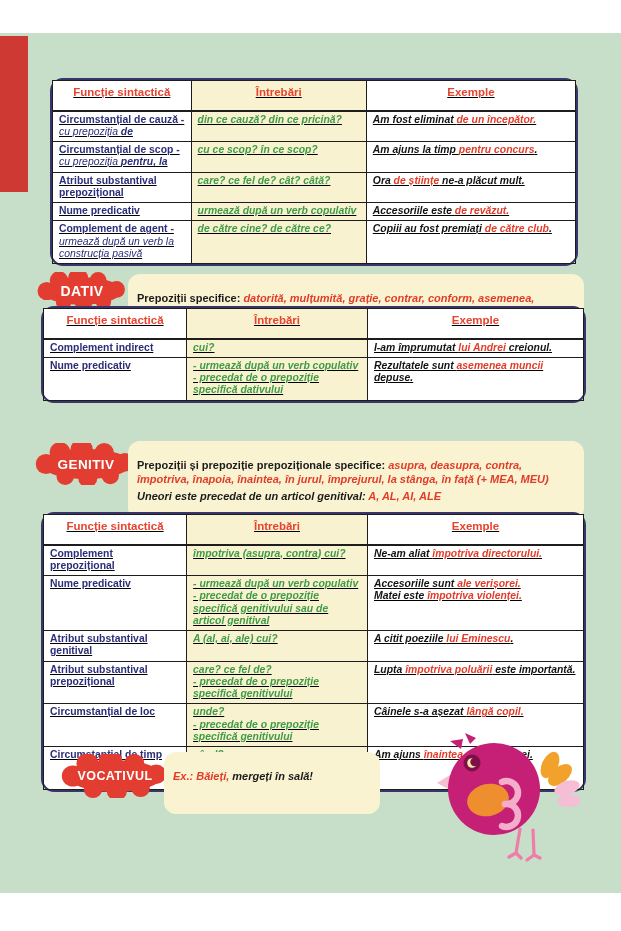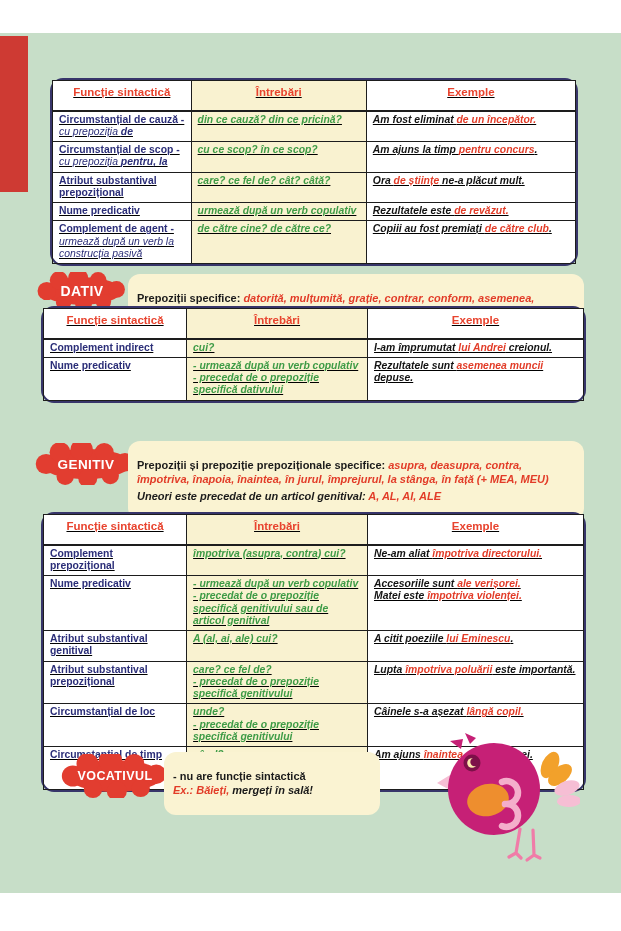--- a/index.html
+++ b/index.html
@@ -99,21 +99,21 @@
           <td class="cell-e"><span>Am ajuns la timp </span><span class="s-r">pentru concurs</span><span>.</span></td>
         </tr>
         <tr>
           <td class="cell-f"><span>Atribut substantival prepozițional</span></td>
           <td class="cell-q">care? ce fel de? cât? câtă?</td>
           <td class="cell-e"><span>Ora </span><span class="s-r">de științe</span><span> ne-a plăcut mult.</span></td>
         </tr>
         <tr>
           <td class="cell-f"><span>Nume predicativ</span></td>
           <td class="cell-q">urmează după un verb copulativ</td>
-          <td class="cell-e"><span>Rezultatele este </span><span class="s-r">de revăzut.</span></td>
+          <td class="cell-e"><span>Accesoriile este </span><span class="s-r">de revăzut.</span></td>
         </tr>
         <tr>
           <td class="cell-f"><span>Complement de agent - </span><span class="s-i">urmează după un verb la construcția pasivă</span></td>
           <td class="cell-q">de către cine? de către ce?</td>
           <td class="cell-e"><span>Copiii au fost premiați </span><span class="s-r">de către club</span><span>.</span></td>
         </tr>
       </tbody>
     </table>
   </section>
 
@@ -252,21 +252,20 @@
           <circle cx="81" cy="11" r="11"></circle>
         <circle cx="105" cy="23" r="11"></circle>
           <circle cx="88" cy="39" r="10"></circle>
         <circle cx="62" cy="42" r="11"></circle>
           <circle cx="36" cy="40" r="10"></circle>
       </g>
     </svg>
     <span class="badge-label">VOCATIVUL</span>
   </div>
   <div class="note note-vocativ">
-    <div><span class="s-bk">- nu are funcție sintactică</span></div>
     <div><span class="s-rd">Ex.: Băieți,</span><span class="s-bki"> mergeți în sală!</span></div>
   </div>
 
   <svg class="bird" viewBox="0 0 144 130">
 
     <ellipse cx="114" cy="32" rx="8" ry="14" transform="rotate(25 114 32)" fill="#f2a12b"></ellipse>
     <ellipse cx="124" cy="42" rx="8" ry="14" transform="rotate(50 124 42)" fill="#f2a12b"></ellipse>
     <ellipse cx="131" cy="55" rx="7" ry="13" transform="rotate(72 131 55)" fill="#f6bed4"></ellipse>
     <ellipse cx="133" cy="68" rx="6" ry="12" transform="rotate(88 133 68)" fill="#f6bed4"></ellipse>
 

